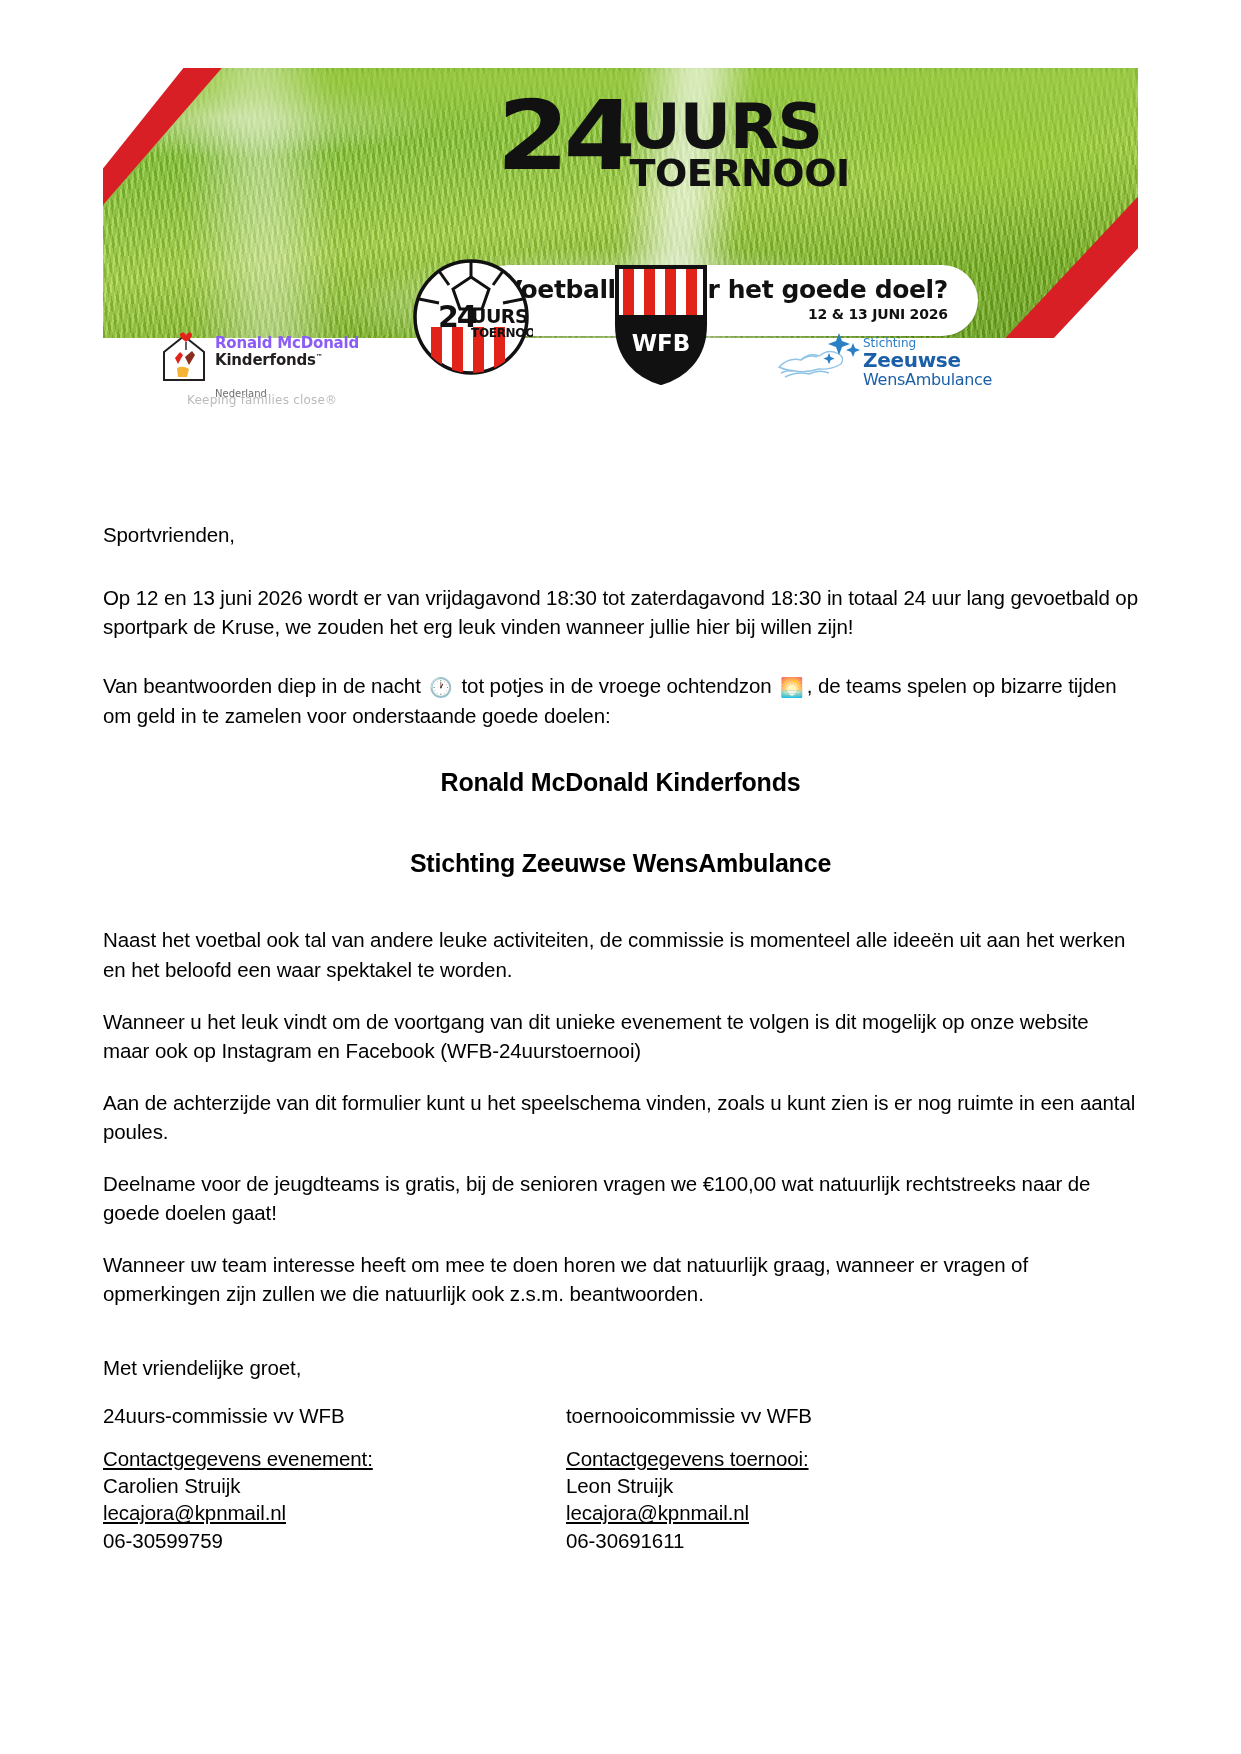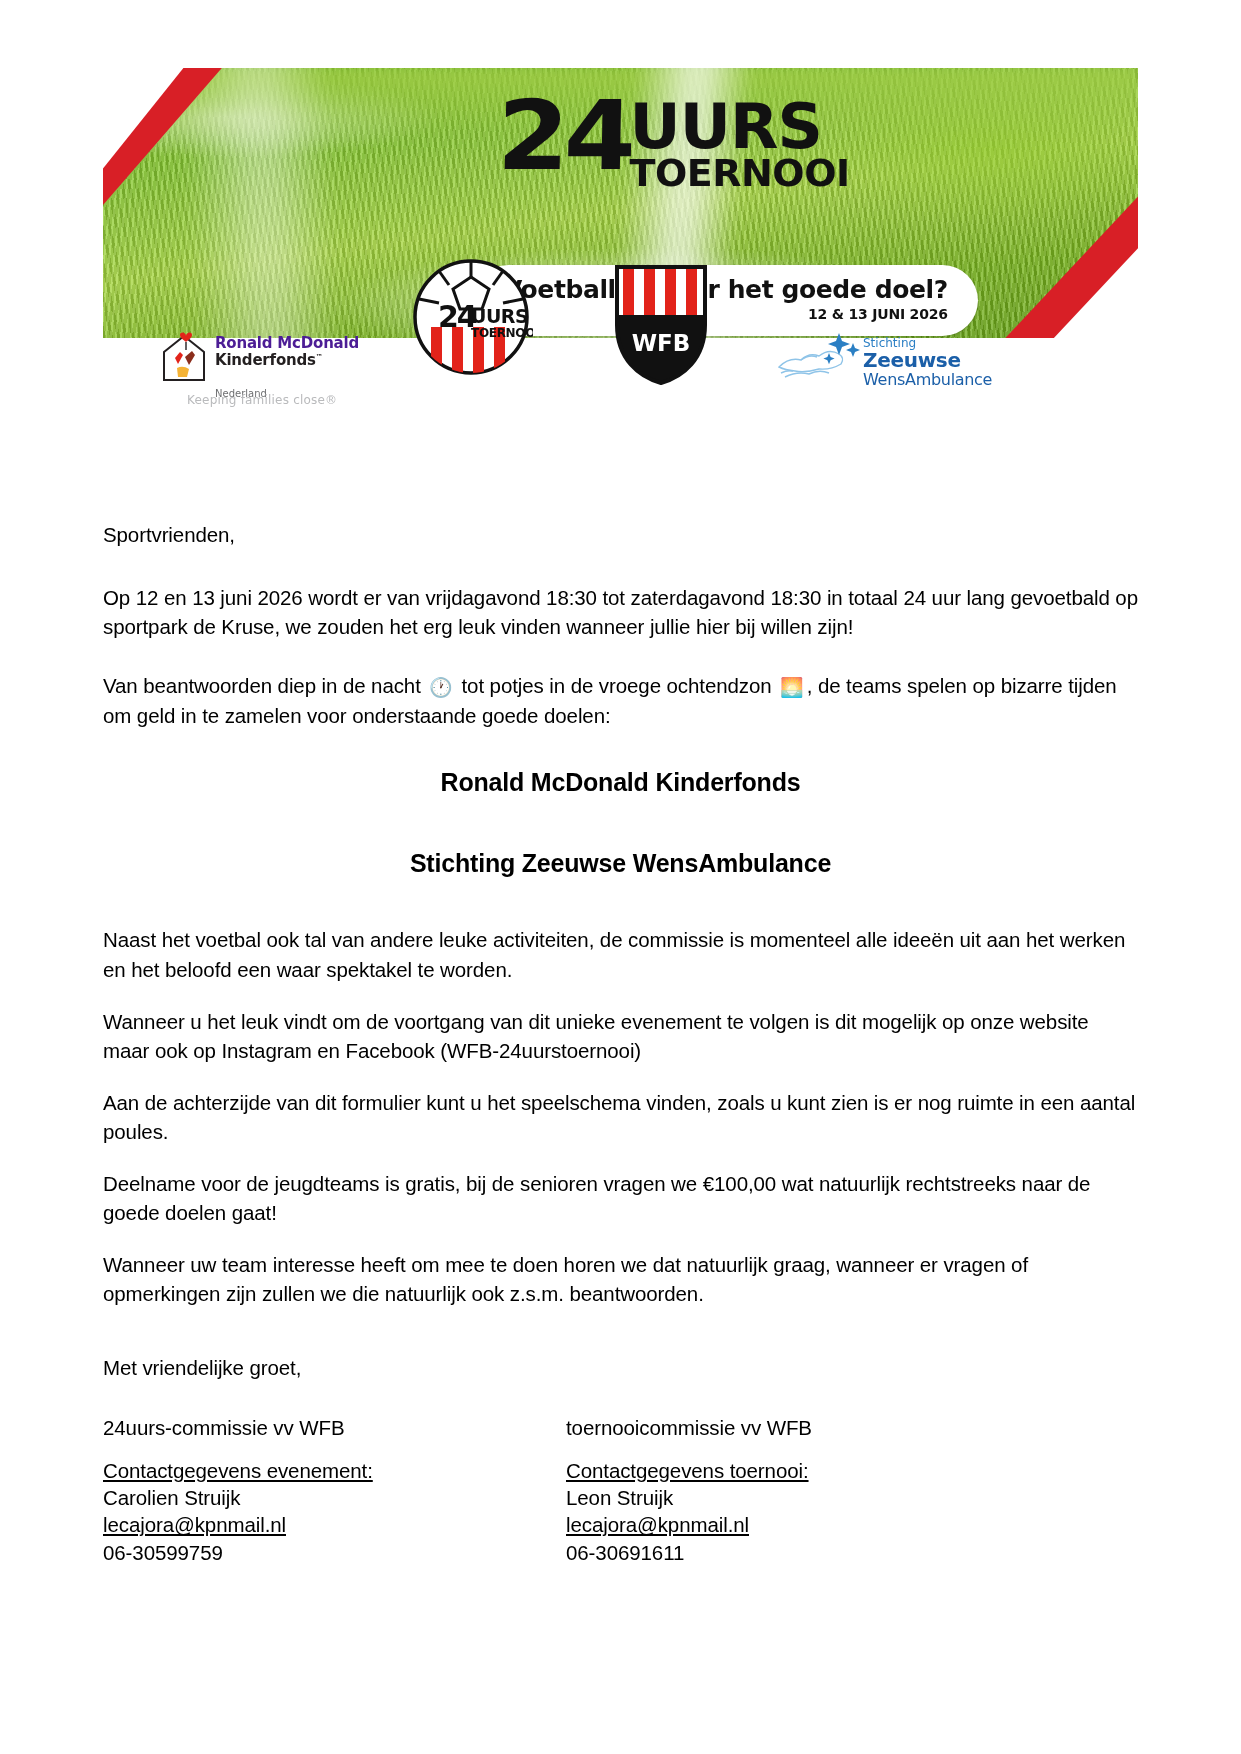--- a/index.html
+++ b/index.html
@@ -192,21 +192,21 @@
     left: 58px;
     top: 75px;
     width: 240px;
     display: flex;
     align-items: flex-start;
   }
   .rmk-house { width: 46px; height: 52px; flex: none; }
   .rmk-txt { margin-left: 8px; margin-top: 5px; }
   .rmk-l1 {
     font-family: "DejaVu Sans", sans-serif;
-    font-size: 15px; font-weight: 600; color: #4c1d95; line-height: 1.1;
+    font-size: 15px; font-weight: 600; color: #8b5cf6; line-height: 1.1;
     letter-spacing: -0.2px;
   }
   .rmk-l2 {
     font-family: "DejaVu Sans", sans-serif;
     font-size: 15px; font-weight: 700; color: #231f20; line-height: 1.15;
     letter-spacing: -0.2px;
   }
   .rmk-l2 sup { font-size: 7px; vertical-align: super; }
   .rmk-l3 {
     font-family: "DejaVu Sans", sans-serif;
@@ -297,21 +297,21 @@
   .emoji {
     font-family: "DejaVu Sans", sans-serif;
     font-size: 19px;
     vertical-align: -1px;
     padding: 0 3px;
   }
 
   .sign {
     margin-top: 44px;
   }
-  .sign .p { margin-bottom: 32px; }
+  .sign .p { margin-bottom: 20px; }
 
   .cols {
     display: flex;
     margin-top: 16px;
   }
   .col { width: 463px; }
   .col-line {
     font-size: 20.5px;
     line-height: 1.33;
     color: #000000;

